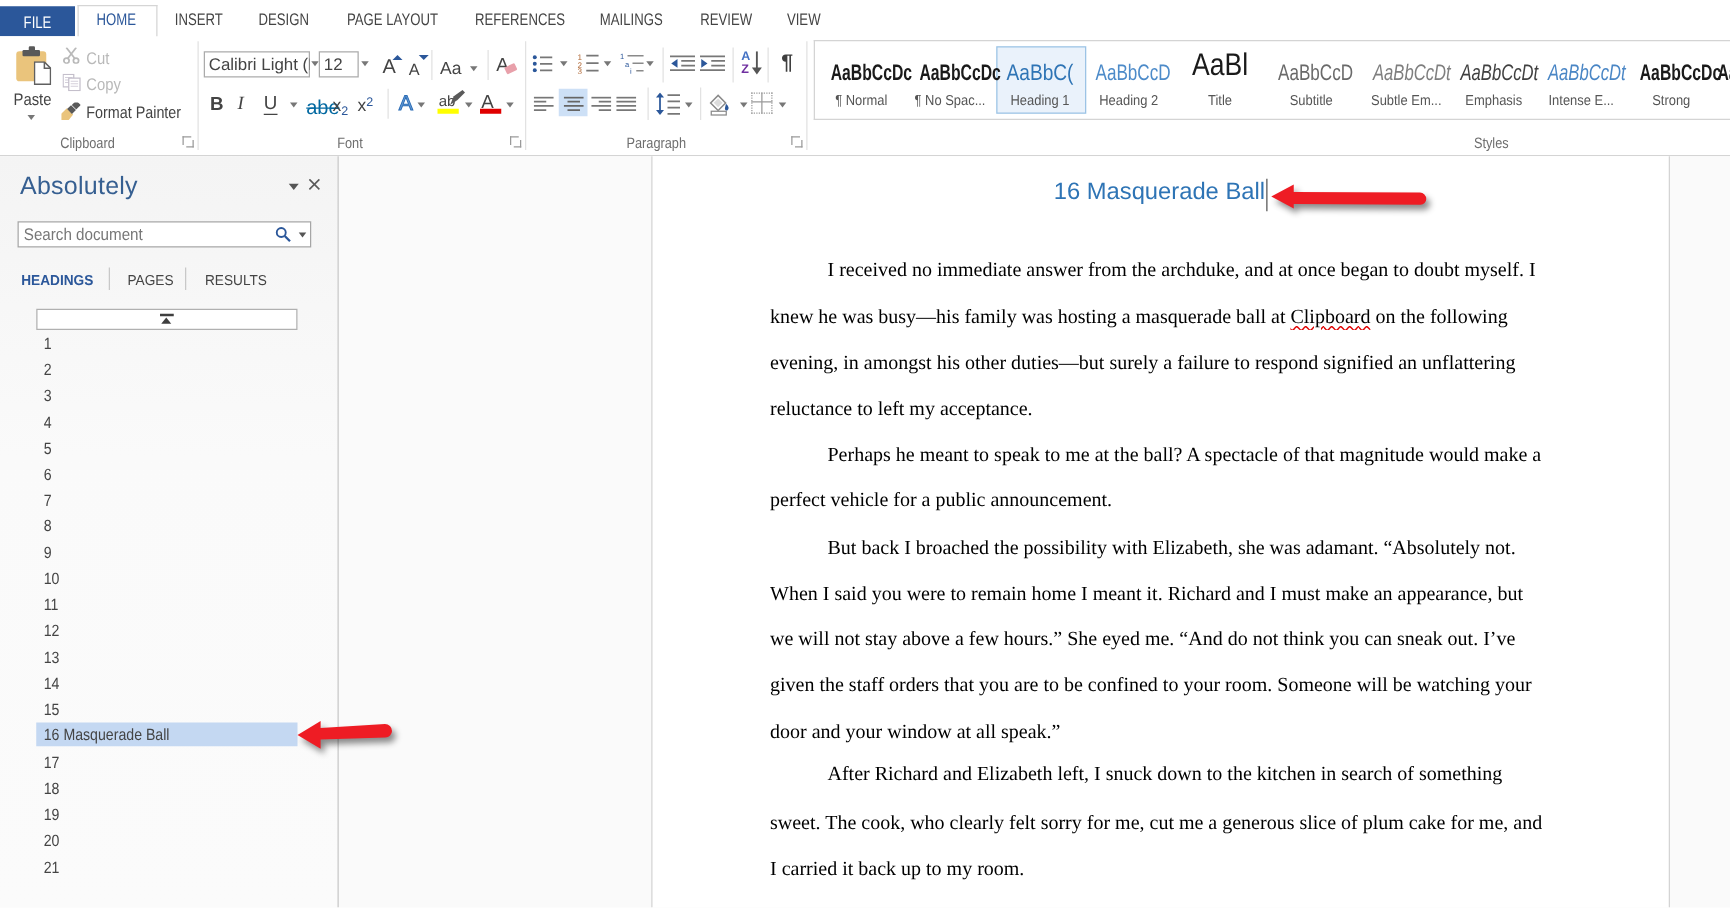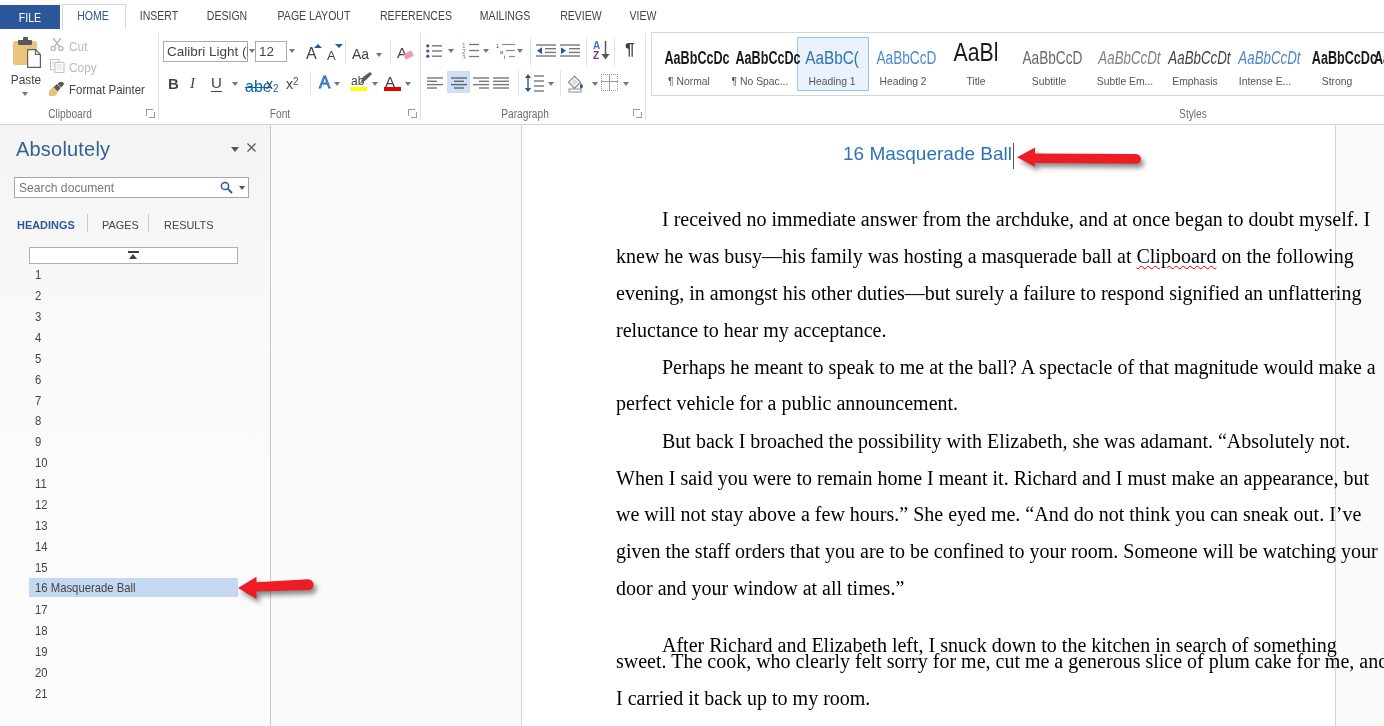--- a/index.html
+++ b/index.html
@@ -7,21 +7,21 @@
   .abs{position:absolute;}
   #app{position:relative;width:1227px;height:726px;background:#fff;}
   .tabtxt{position:absolute;top:0;height:29px;line-height:32px;font-size:13.5px;color:#444;text-align:center;transform:scaleX(0.78);}
   .ribbon-sep{position:absolute;top:33px;height:87px;width:1px;background:#e2e2e2;}
   .grouplabel{position:absolute;top:106px;height:16px;line-height:16px;font-size:12px;color:#6e6e6e;text-align:center;transform:scaleX(0.85);}
   .launcher{position:absolute;top:109px;width:10px;height:10px;}
   .launcher:before{content:"";position:absolute;left:0;top:0;width:6px;height:6px;border-left:1px solid #9a9a9a;border-top:1px solid #9a9a9a;}
   .launcher:after{content:"";position:absolute;right:1px;bottom:1px;width:5px;height:5px;border-right:1.5px solid #9a9a9a;border-bottom:1.5px solid #9a9a9a;}
   .combo{position:absolute;background:#fff;border:1px solid #ababab;}
   .dd{position:absolute;width:0;height:0;border-left:3.5px solid transparent;border-right:3.5px solid transparent;border-top:4px solid #777;}
-  .docline{position:absolute;white-space:nowrap;font-family:"Liberation Serif",serif;font-size:20px;color:#000;line-height:1;}
+  .docline{position:absolute;white-space:nowrap;font-family:"Liberation Serif",serif;font-size:16px;color:#000;line-height:1;}
   .navnum{position:absolute;left:35px;height:21px;line-height:21px;font-size:13px;color:#444;white-space:nowrap;transform:scaleX(0.87);transform-origin:0 0;}
   .stysamp{top:49px;height:18px;line-height:18px;font-size:18px;color:#1a1a1a;text-align:center;white-space:nowrap;overflow:visible;}
   .stylab{top:74px;height:14px;line-height:14px;font-size:11.5px;color:#555;text-align:center;white-space:nowrap;transform:scaleX(0.9);}
 </style>
 </head>
 <body>
 <div id="app">
 
   <div class="abs" style="left:0;top:0;width:1384px;height:29px;background:#fff;"></div>
   <div class="abs" style="left:0;top:5px;width:60px;height:24px;background:#2b579a;"></div>
@@ -355,29 +355,29 @@
     <div class="navnum" style="top:662px;">20</div>
     <div class="navnum" style="top:683px;">21</div>
   </div>
   <div id="page">
     <div class="abs" style="left:521px;top:125px;width:815px;height:601px;background:#fff;border-left:1px solid #d4d4d4;border-right:1px solid #d4d4d4;box-sizing:border-box;"></div>
     <div class="abs" style="left:843px;top:143.5px;font-size:19px;color:#2e74b5;white-space:nowrap;line-height:1;">16 Masquerade Ball</div>
     <div class="abs" style="left:1013px;top:143px;width:1px;height:26px;background:#555;"></div>
     <div class="docline" style="left:662px;top:209.3px;">I received no immediate answer from the archduke, and at once began to doubt myself. I</div>
     <div class="docline" style="left:616px;top:246.1px;">knew he was busy—his family was hosting a masquerade ball at <span style="text-decoration:underline;text-decoration-style:wavy;text-decoration-color:#e00000;text-decoration-thickness:1px;text-underline-offset:2px;">Clipboard</span> on the following</div>
     <div class="docline" style="left:616px;top:282.9px;">evening, in amongst his other duties—but surely a failure to respond signified an unflattering</div>
-    <div class="docline" style="left:616px;top:319.8px;">reluctance to hear my acceptance.</div>
+    <div class="docline" style="left:616px;top:319.8px;">reluctance to left my acceptance.</div>
     <div class="docline" style="left:662px;top:356.6px;">Perhaps he meant to speak to me at the ball? A spectacle of that magnitude would make a</div>
     <div class="docline" style="left:616px;top:393.4px;">perfect vehicle for a public announcement.</div>
     <div class="docline" style="left:662px;top:430.7px;">But back I broached the possibility with Elizabeth, she was adamant. “Absolutely not.</div>
     <div class="docline" style="left:616px;top:467.5px;">When I said you were to remain home I meant it. Richard and I must make an appearance, but</div>
     <div class="docline" style="left:616px;top:504.3px;">we will not stay above a few hours.” She eyed me. “And do not think you can sneak out. I’ve</div>
     <div class="docline" style="left:616px;top:541.1px;">given the staff orders that you are to be confined to your room. Someone will be watching your</div>
-    <div class="docline" style="left:616px;top:577.9px;">door and your window at all times.”</div>
-    <div class="docline" style="left:662px;top:635px;">After Richard and Elizabeth left, I snuck down to the kitchen in search of something</div>
+    <div class="docline" style="left:616px;top:577.9px;">door and your window at all speak.”</div>
+    <div class="docline" style="left:662px;top:612px;">After Richard and Elizabeth left, I snuck down to the kitchen in search of something</div>
     <div class="docline" style="left:616px;top:650.9px;">sweet. The cook, who clearly felt sorry for me, cut me a generous slice of plum cake for me, and</div>
     <div class="docline" style="left:616px;top:687.8px;">I carried it back up to my room.</div>
   </div>
   <div id="arrows">
     <svg class="abs" style="left:1010px;top:140px;" width="145" height="40" viewBox="0 0 145 40">
       <path d="M 7 17.2 L 25 7.5 L 25 13.6 L 126 14 a 5.2 5.2 0 0 1 5 5.2 a 4.6 4.6 0 0 1 -4.6 4.6 L 25 23.1 L 25 26.8 Z" fill="#ee1c24" style="filter:drop-shadow(3px 4px 2.5px rgba(0,0,0,0.45));"></path>
     </svg>
     <svg class="abs" style="left:232px;top:570px;" width="95" height="40" viewBox="0 0 95 40">
       <path d="M 6 18 L 24.5 6.8 L 24.5 12.3 L 76 9.2 a 5.6 5.6 0 0 1 5.6 5.6 a 5.2 5.2 0 0 1 -5.2 5.2 L 24.5 21.5 L 24.5 29 Z" fill="#ee1c24" style="filter:drop-shadow(3px 4px 2.5px rgba(0,0,0,0.45));"></path>
     </svg>

